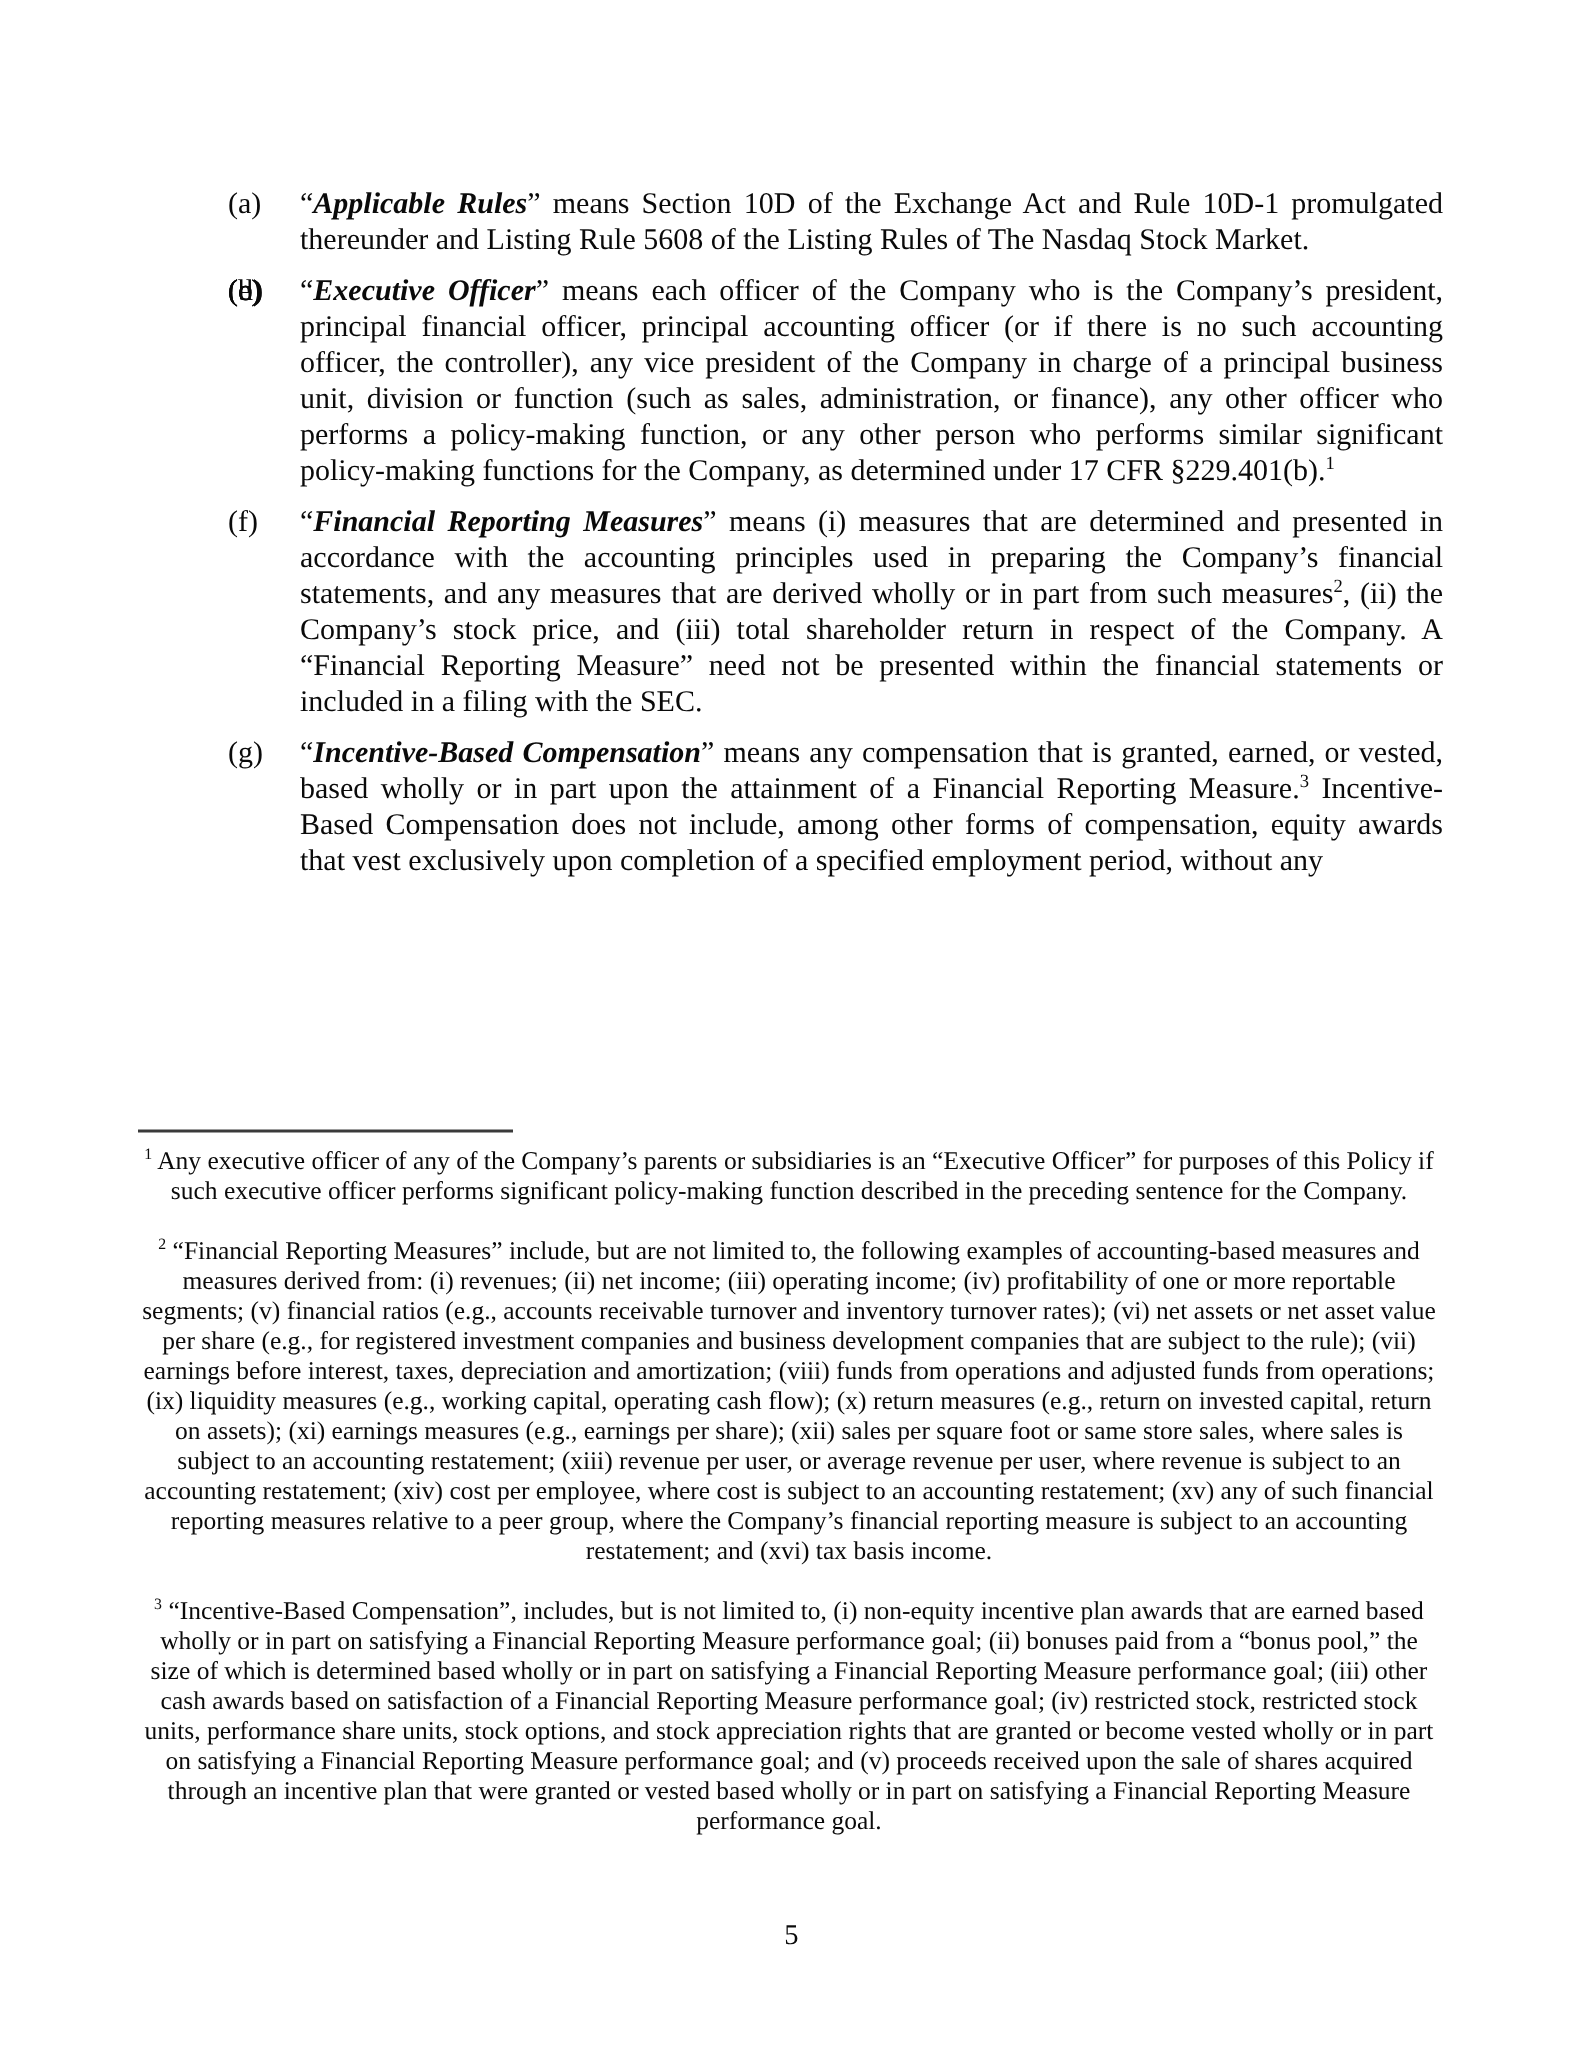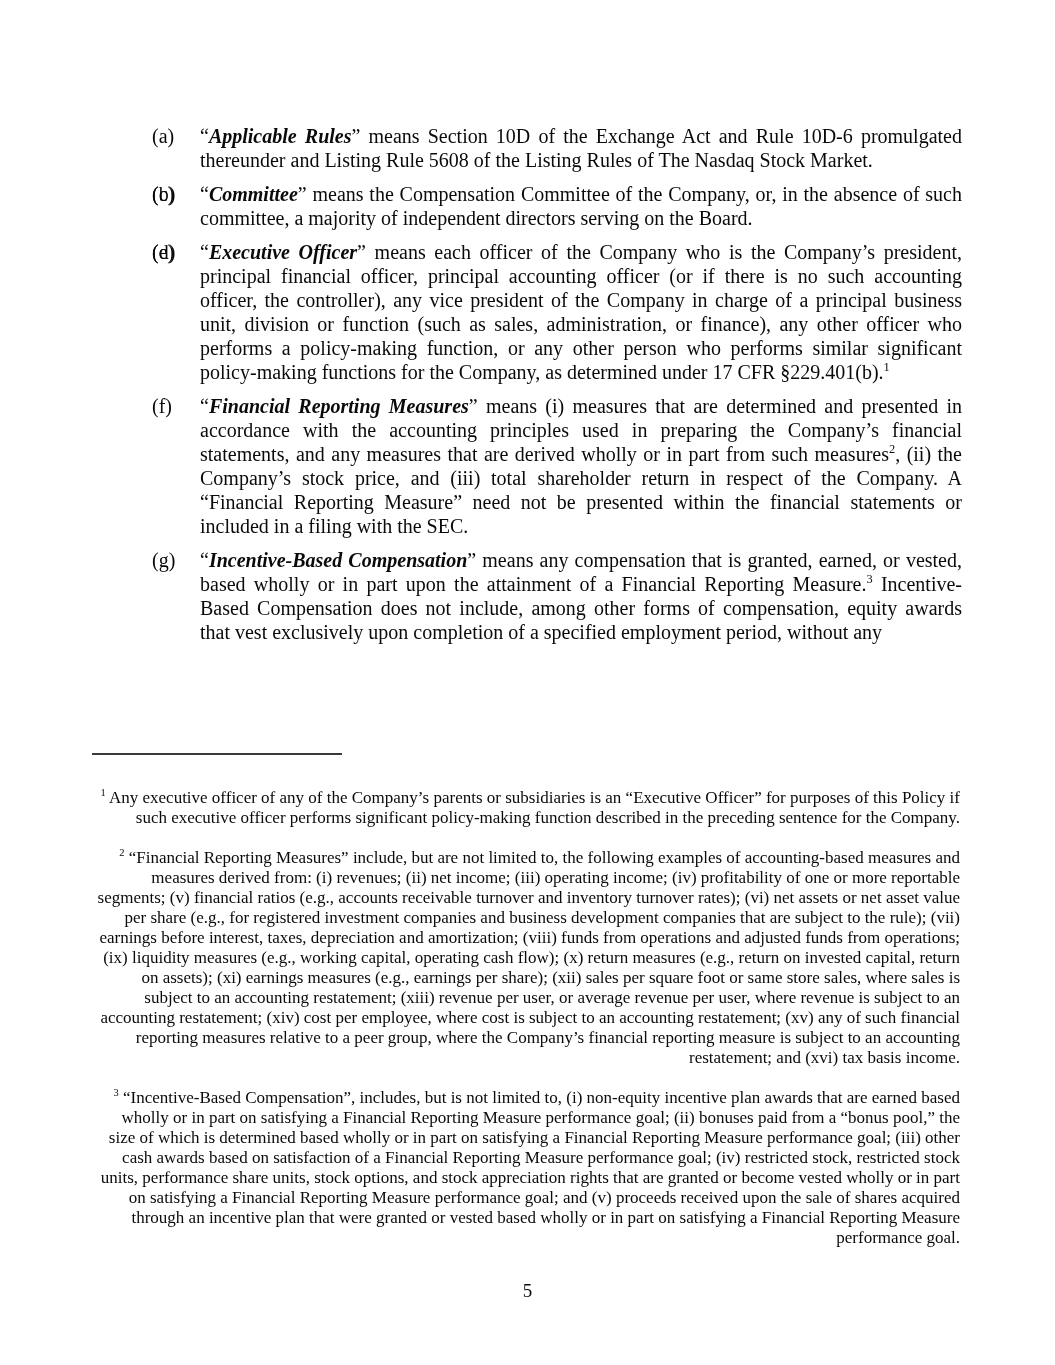--- a/index.html
+++ b/index.html
@@ -52,43 +52,42 @@
     height: 0;
     border-top: 2px solid #3a3a3a;
   }
   .footnotes {
     position: absolute;
     left: 92px;
     top: 764px;
     width: 868px;
     font-size: 17px;
     line-height: 20px;
-    text-align: right;
-    margin-top: 24px;
+    text-align: center;
   }
   .footnote {
     margin-bottom: 20px;
   }
   .page-number {
     position: absolute;
     top: 1280px;
     left: 0;
     width: 100%;
     text-align: center;
     font-size: 19px;
   }
 </style>
 </head>
 <body>
 
 <div class="page">
   <div class="content" id="definitions">
-      <div class="def-item"><span class="def-label">(a)</span><span class="def-text"><span class="def-plain">“</span><span class="def-term">Applicable Rules</span><span class="def-plain">” means Section 10D of the Exchange Act and Rule 10D-6 promulgated thereunder and Listing Rule 5608 of the Listing Rules of The Nasdaq Stock Market.</span></span></div>
+      <div class="def-item"><span class="def-label">(a)</span><span class="def-text"><span class="def-plain">“</span><span class="def-term">Applicable Rules</span><span class="def-plain">” means Section 10D of the Exchange Act and Rule 10D-1 promulgated thereunder and Listing Rule 5608 of the Listing Rules of The Nasdaq Stock Market.</span></span></div>
       <div class="def-item"><span class="def-label">(b)</span></div>
-      <div class="def-item"><span class="def-label">(c)</span><span class="def-text"><span class="def-plain">“</span><span class="def-term">Committee</span><span class="def-plain">” means the Compensation Committee of the Company, or, in the absence of such committee, a majority of independent directors serving on the Board.</span></span></div>
+      <div class="def-item"><span class="def-label">(c)</span></div>
       <div class="def-item"><span class="def-label">(d)</span></div>
       <div class="def-item"><span class="def-label">(e)</span><span class="def-text"><span class="def-plain">“</span><span class="def-term">Executive Officer</span><span class="def-plain">” means each officer of the Company who is the Company’s president, principal financial officer, principal accounting officer (or if there is no such accounting officer, the controller), any vice president of the Company in charge of a principal business unit, division or function (such as sales, administration, or finance), any other officer who performs a policy-making function, or any other person who performs similar significant policy-making functions for the Company, as determined under 17 CFR §229.401(b).</span><sup class="fn-ref">1</sup></span></div>
       <div class="def-item"><span class="def-label">(f)</span><span class="def-text"><span class="def-plain">“</span><span class="def-term">Financial Reporting Measures</span><span class="def-plain">” means (i) measures that are determined and presented in accordance with the accounting principles used in preparing the Company’s financial statements, and any measures that are derived wholly or in part from such measures</span><sup class="fn-ref">2</sup><span class="def-plain">, (ii) the Company’s stock price, and (iii) total shareholder return in respect of the Company.  A “Financial Reporting Measure” need not be presented within the financial statements or included in a filing with the SEC.</span></span></div>
       <div class="def-item"><span class="def-label">(g)</span><span class="def-text"><span class="def-plain">“</span><span class="def-term">Incentive-Based Compensation</span><span class="def-plain">” means any compensation that is granted, earned, or vested, based wholly or in part upon the attainment of a Financial Reporting Measure.</span><sup class="fn-ref">3</sup><span class="def-plain"> Incentive-Based Compensation does not include, among other forms of compensation, equity awards that vest exclusively upon completion of a specified employment period, without any</span></span></div>
     </div>
   <div class="sep"></div>
   <div class="footnotes" id="footnotes">
       <div class="footnote"><sup class="fn-marker">1</sup><span class="fn-text"> Any executive officer of any of the Company’s parents or subsidiaries is an “Executive Officer” for purposes of this Policy if such executive officer performs significant policy-making function described in the preceding sentence for the Company.</span></div>
       <div class="footnote"><sup class="fn-marker">2</sup><span class="fn-text"> “Financial Reporting Measures” include, but are not limited to, the following examples of accounting-based measures and measures derived from: (i) revenues; (ii) net income; (iii) operating income; (iv) profitability of one or more reportable segments; (v) financial ratios (e.g., accounts receivable turnover and inventory turnover rates); (vi) net assets or net asset value per share (e.g., for registered investment companies and business development companies that are subject to the rule); (vii) earnings before interest, taxes, depreciation and amortization; (viii) funds from operations and adjusted funds from operations; (ix) liquidity measures (e.g., working capital, operating cash flow); (x) return measures (e.g., return on invested capital, return on assets); (xi) earnings measures (e.g., earnings per share); (xii) sales per square foot or same store sales, where sales is subject to an accounting restatement; (xiii) revenue per user, or average revenue per user, where revenue is subject to an accounting restatement; (xiv) cost per employee, where cost is subject to an accounting restatement; (xv) any of such financial reporting measures relative to a peer group, where the Company’s financial reporting measure is subject to an accounting restatement; and (xvi) tax basis income.</span></div>
       <div class="footnote"><sup class="fn-marker">3</sup><span class="fn-text"> “Incentive-Based Compensation”, includes, but is not limited to, (i) non-equity incentive plan awards that are earned based wholly or in part on satisfying a Financial Reporting Measure performance goal; (ii) bonuses paid from a “bonus pool,” the size of which is determined based wholly or in part on satisfying a Financial Reporting Measure performance goal; (iii) other cash awards based on satisfaction of a Financial Reporting Measure performance goal; (iv) restricted stock, restricted stock units, performance share units, stock options, and stock appreciation rights that are granted or become vested wholly or in part on satisfying a Financial Reporting Measure performance goal; and (v) proceeds received upon the sale of shares acquired through an incentive plan that were granted or vested based wholly or in part on satisfying a Financial Reporting Measure performance goal.</span></div>

